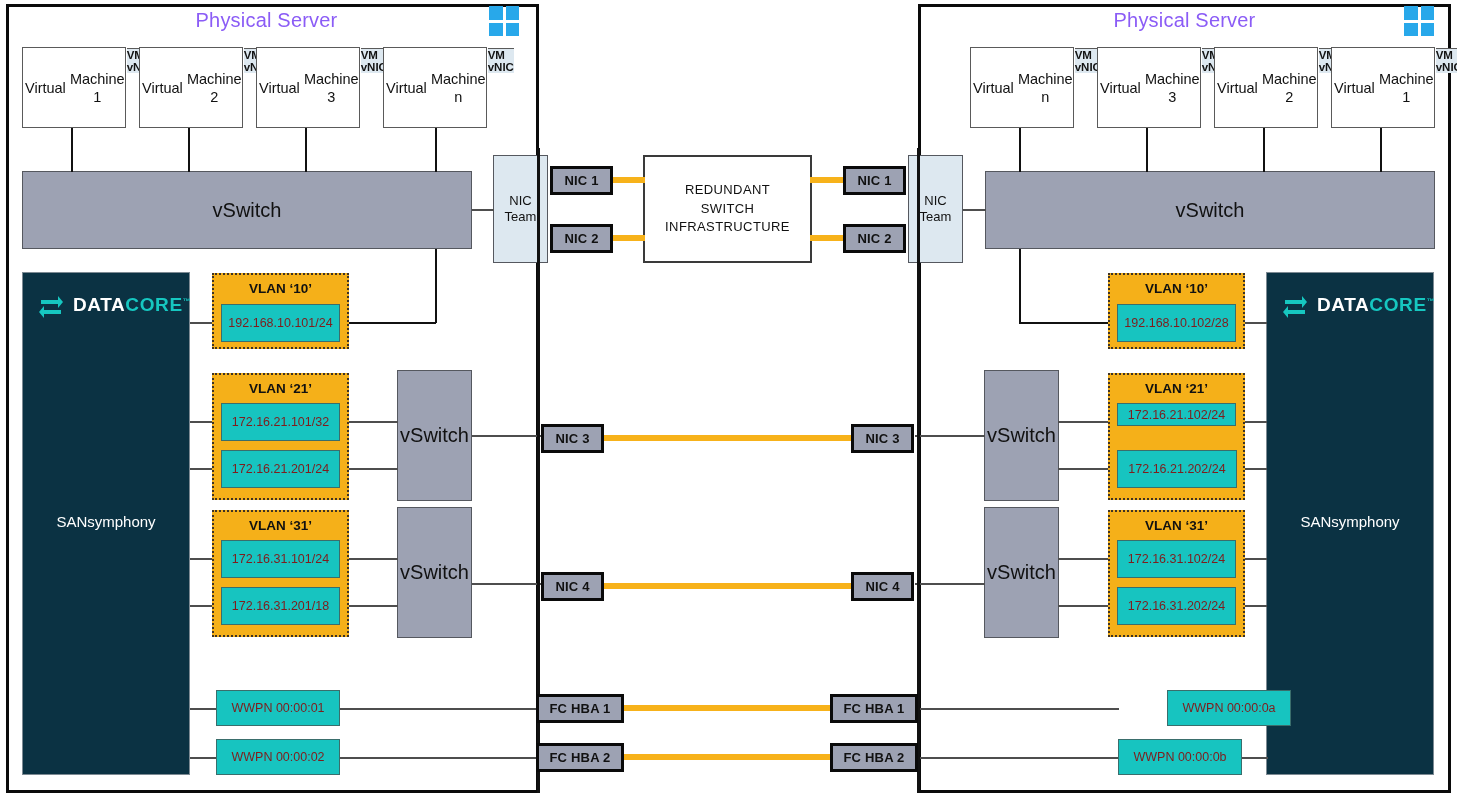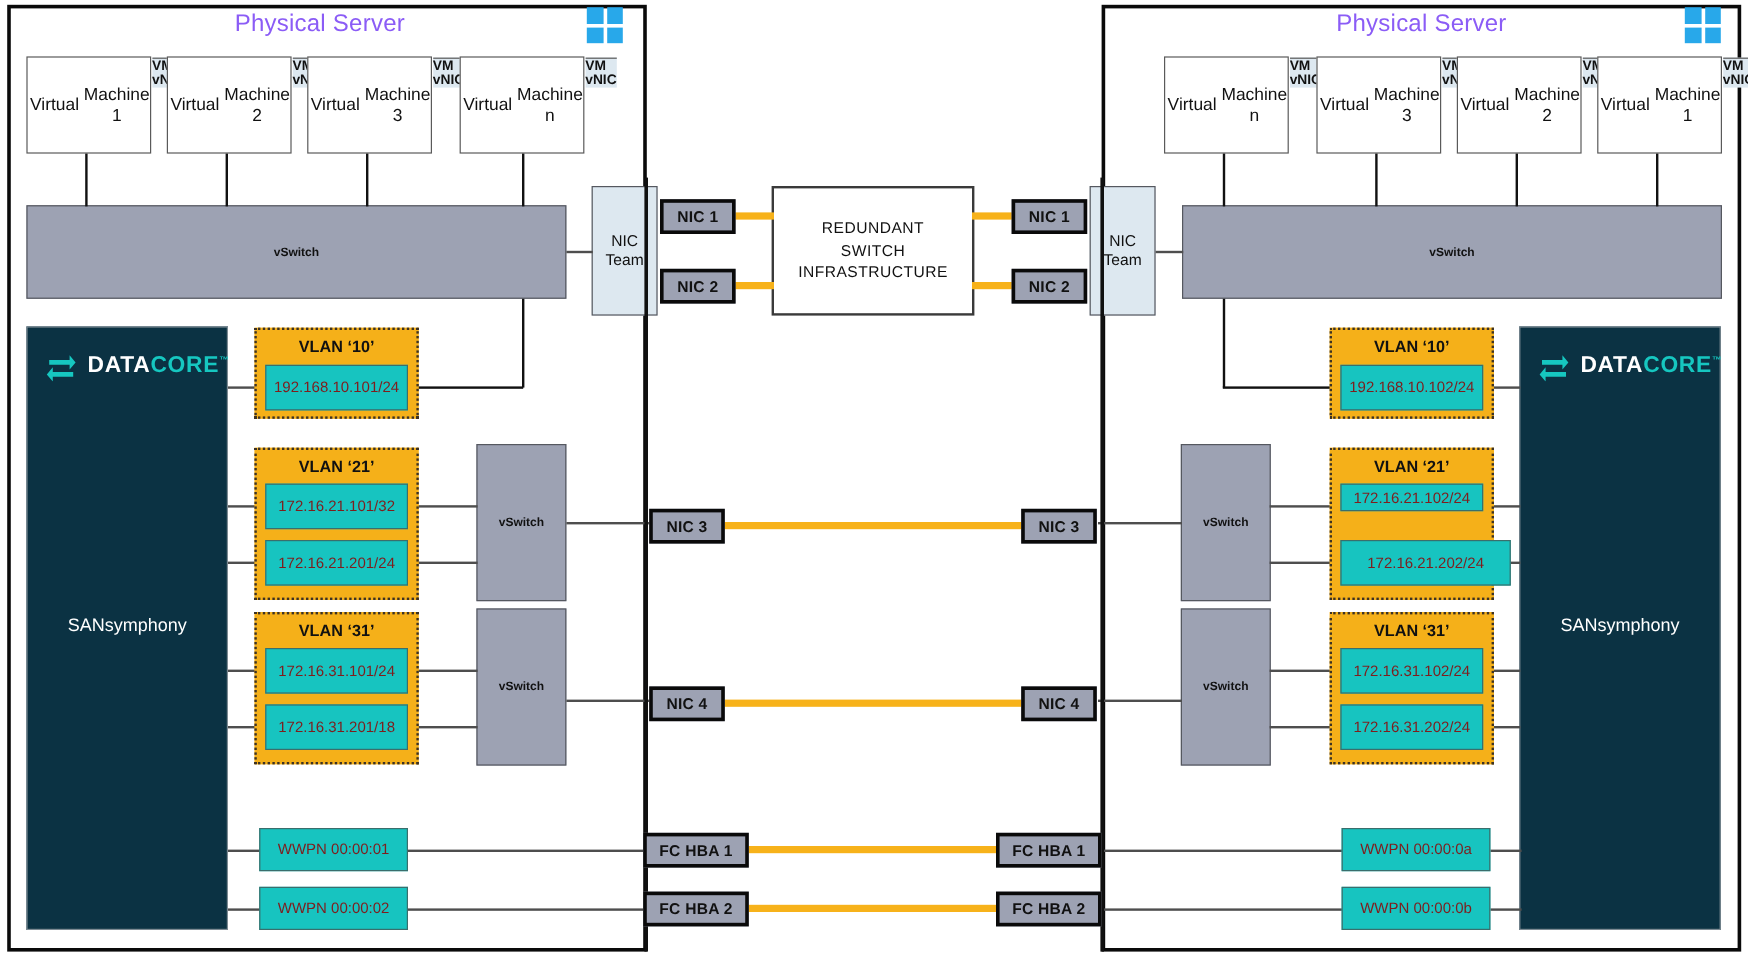--- a/index.html
+++ b/index.html
@@ -61,22 +61,22 @@
   }
 
   
   .vswitch{
     position:absolute;
     background:#9da2b3;
     border:1.5px solid #55585f;
     display:flex;
     align-items:center;
     justify-content:center;
-    font-size:10px;
-    font-weight:bold;
+    font-size:20px;
+    font-weight:normal;
     color:#111;
   }
 
   
   .nic-team{
     position:absolute;
     background:#dde8f0;
     border:1.5px solid #55585f;
     display:flex;
     align-items:center;
@@ -389,28 +389,28 @@
     </svg>
     <div class="dc-word">
       <span class="dc-white">DATA</span><span class="dc-teal">CORE</span><span class="dc-tm">™</span>
     </div>
   </div>
   <div class="sansymphony" style="left:1266px; top:513px; width:168px;">SANsymphony</div>
 
   <div class="vlan" style="left:1108px; top:273px; width:137px; height:76px;">
     <div class="vlan-title">VLAN ‘10’</div>
   </div>
-  <div class="teal" style="left:1117px; top:304px; width:119px; height:38px;">192.168.10.102/24</div>
+  <div class="teal" style="left:1117px; top:304px; width:119px; height:38px;">192.168.10.102/28</div>
   <div class="ln ln-h" style="left:1236px; top:322px; width:31px;"></div>
 
   <div class="vlan" style="left:1108px; top:373px; width:137px; height:127px;">
     <div class="vlan-title">VLAN ‘21’</div>
   </div>
   <div class="teal" style="left:1117px; top:403px; width:119px; height:23px;">172.16.21.102/24</div>
-  <div class="teal" style="left:1117px; top:450px; width:142px; height:38px;text-align:center;">172.16.21.202/24</div>
+  <div class="teal" style="left:1117px; top:450px; width:120px; height:38px;text-align:center;">172.16.21.202/24</div>
   <div class="ln ln-h" style="left:1236px; top:421px; width:31px;"></div>
   <div class="ln ln-h" style="left:1236px; top:468px; width:31px;"></div>
   <div class="ln ln-h" style="left:1058px; top:421px; width:52px;"></div>
   <div class="ln ln-h" style="left:1058px; top:468px; width:52px;"></div>
 
   <div class="vswitch" style="left:984px; top:370px; width:75px; height:131px;">vSwitch</div>
   <div class="ln ln-h" style="left:915px; top:435px; width:70px;"></div>
 
   <div class="vlan" style="left:1108px; top:510px; width:137px; height:127px;">
     <div class="vlan-title">VLAN ‘31’</div>
@@ -418,21 +418,21 @@
   <div class="teal" style="left:1117px; top:540px; width:119px; height:38px;">172.16.31.102/24</div>
   <div class="teal" style="left:1117px; top:587px; width:119px; height:38px;">172.16.31.202/24</div>
   <div class="ln ln-h" style="left:1236px; top:558px; width:31px;"></div>
   <div class="ln ln-h" style="left:1236px; top:605px; width:31px;"></div>
   <div class="ln ln-h" style="left:1058px; top:558px; width:52px;"></div>
   <div class="ln ln-h" style="left:1058px; top:605px; width:52px;"></div>
 
   <div class="vswitch" style="left:984px; top:507px; width:75px; height:131px;">vSwitch</div>
   <div class="ln ln-h" style="left:915px; top:583px; width:70px;"></div>
 
-  <div class="teal" style="left:1118px; top:690px; width:124px; height:36px;">WWPN 00:00:0a</div>
+  <div class="teal" style="left:1167px; top:690px; width:124px; height:36px;">WWPN 00:00:0a</div>
   <div class="teal" style="left:1118px; top:739px; width:124px; height:36px;">WWPN 00:00:0b</div>
   <div class="ln ln-h" style="left:1242px; top:708px; width:26px;"></div>
   <div class="ln ln-h" style="left:1242px; top:757px; width:26px;"></div>
   <div class="ln ln-h" style="left:913px; top:708px; width:206px;"></div>
   <div class="ln ln-h" style="left:913px; top:757px; width:206px;"></div>
 
   <div class="ln ln-v ln-thick" style="left:917px; top:148px; width:3px; height:645px;"></div>
   <div class="nic-team" style="left:908px; top:155px; width:55px; height:108px;">
     <div>
       <span>NIC</span><br><span>Team</span>

